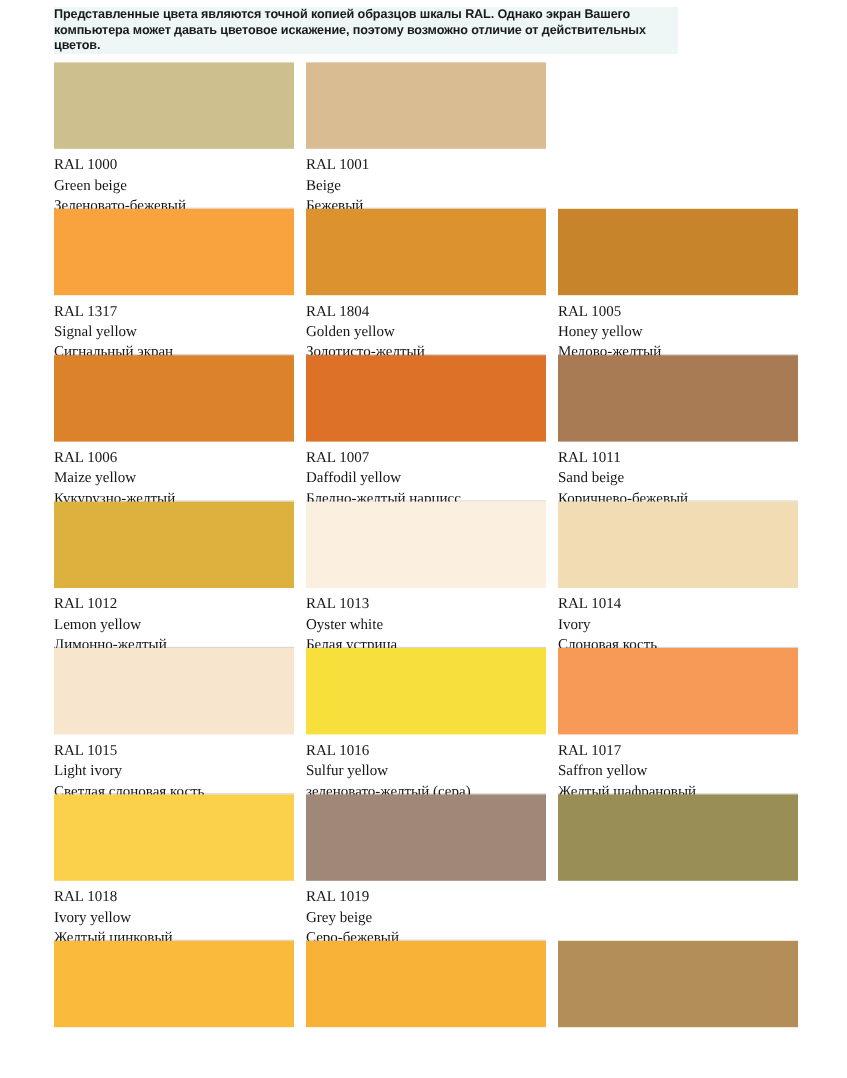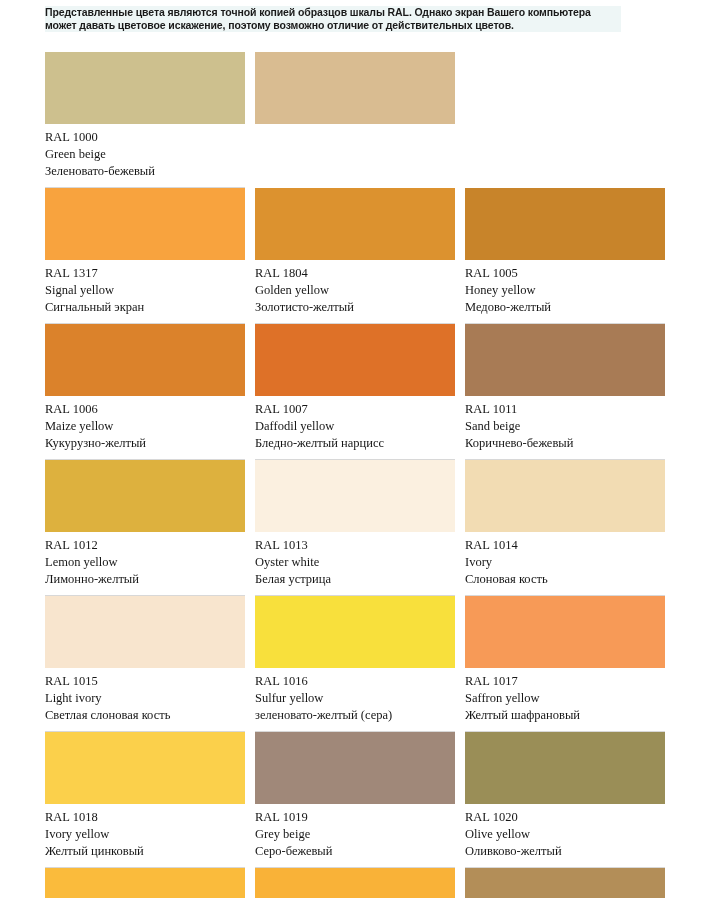--- a/index.html
+++ b/index.html
@@ -18,21 +18,21 @@
   .page {
     width: 706px;
     height: 898px;
     position: relative;
     box-sizing: border-box;
   }
   .notice {
     position: absolute;
     left: 45px;
     top: 6px;
-    width: 576px;
+    width: 520px;
     font-family: "Liberation Sans", sans-serif;
     font-weight: bold;
     font-size: 10.5px;
     line-height: 13px;
     color: #1a1a1a;
     background: #eef6f6;
     letter-spacing: -0.1px;
   }
   .grid {
     position: absolute;
@@ -55,21 +55,21 @@
   }
   .swatch {
     width: 200px;
     height: 72px;
     display: block;
   }
   .labels {
     padding-top: 5px;
     padding-bottom: 4px;
     border-bottom: 1px solid #d8d8d8;
-    height: 64px;
+    height: 50px;
     box-sizing: border-box;
   }
   .ral-code,
   .name-en,
   .name-ru {
     font-family: "Liberation Serif", serif;
     font-size: 12.5px;
     line-height: 17px;
     color: #161616;
     white-space: nowrap;
@@ -88,20 +88,25 @@
       <div class="cell">
         <div class="swatch" style="background-color: rgb(205, 192, 142);"></div>
         <div class="labels">
           <div class="ral-code">RAL 1000</div>
           <div class="name-en">Green beige</div>
           <div class="name-ru">Зеленовато-бежевый</div>
         </div>
       </div>
       <div class="cell">
         <div class="swatch" style="background-color: rgb(217, 188, 145);"></div>
+        <div class="labels">
+          <div class="ral-code">RAL 1001</div>
+          <div class="name-en">Beige</div>
+          <div class="name-ru">Бежевый</div>
+        </div>
       </div>
     </div>
 
     <div class="row">
       <div class="cell">
         <div class="swatch" style="background-color: rgb(248, 163, 62);"></div>
         <div class="labels">
           <div class="ral-code">RAL 1317</div>
           <div class="name-en">Signal yellow</div>
           <div class="name-ru">Сигнальный экран</div>
@@ -218,25 +223,20 @@
       <div class="cell">
         <div class="swatch" style="background-color: rgb(160, 136, 121);"></div>
         <div class="labels">
           <div class="ral-code">RAL 1019</div>
           <div class="name-en">Grey beige</div>
           <div class="name-ru">Серо-бежевый</div>
         </div>
       </div>
       <div class="cell">
         <div class="swatch" style="background-color: rgb(154, 142, 87);"></div>
-        <div class="labels">
-          <div class="ral-code">RAL 1020</div>
-          <div class="name-en">Olive yellow</div>
-          <div class="name-ru">Оливково-желтый</div>
-        </div>
       </div>
     </div>
 
     <div class="row row-last">
       <div class="cell">
         <div class="swatch" style="background-color: rgb(250, 187, 60);"></div>
       </div>
       <div class="cell">
         <div class="swatch" style="background-color: rgb(249, 178, 56);"></div>
       </div>

